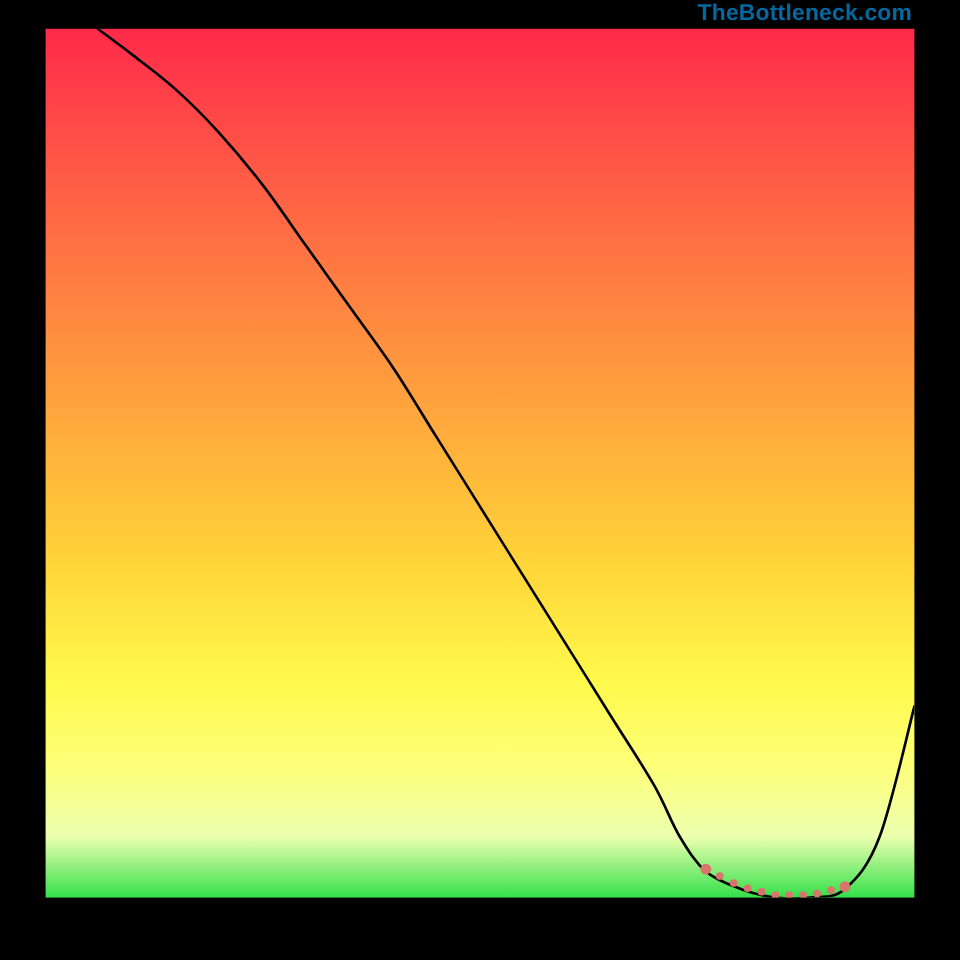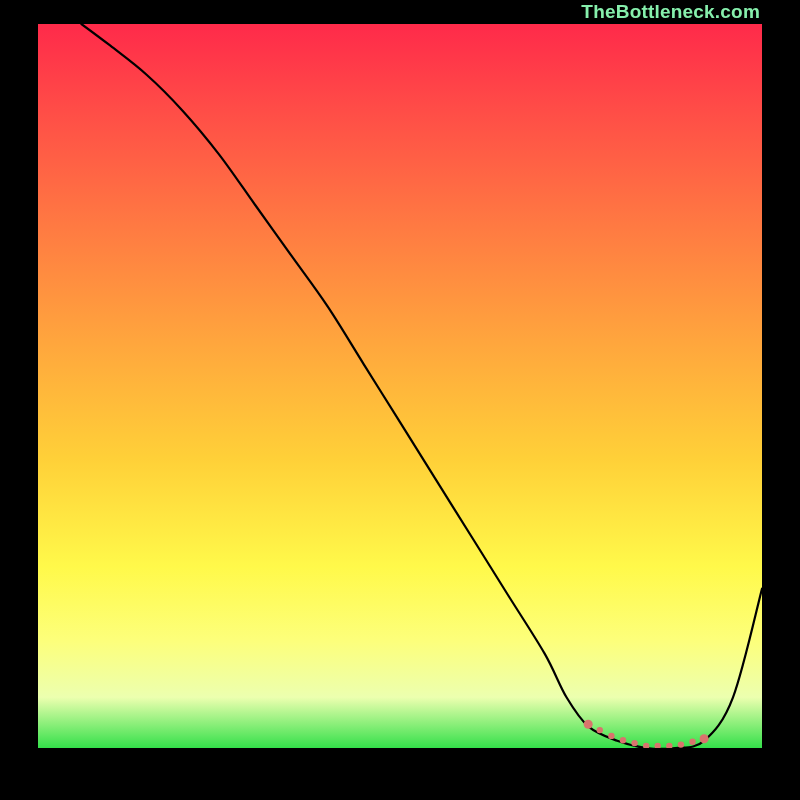--- a/index.html
+++ b/index.html
@@ -19,21 +19,21 @@
       #fff94a 75%,
       #fdff7a 85%,
       #ecffaf 93%,
       #34e04a 100%);
   }
   .watermark {
     position: absolute;
     top: 2px;
     right: 40px;
     font: 600 19px/1 Arial, Helvetica, sans-serif;
-    color: #86efac;
+    color: #0369a1;
     letter-spacing: 0.2px;
   }
   svg.curve {
     position: absolute;
     left: 0; top: 0;
     width: 724px; height: 724px;
   }
 </style>
 </head>
 <body>

